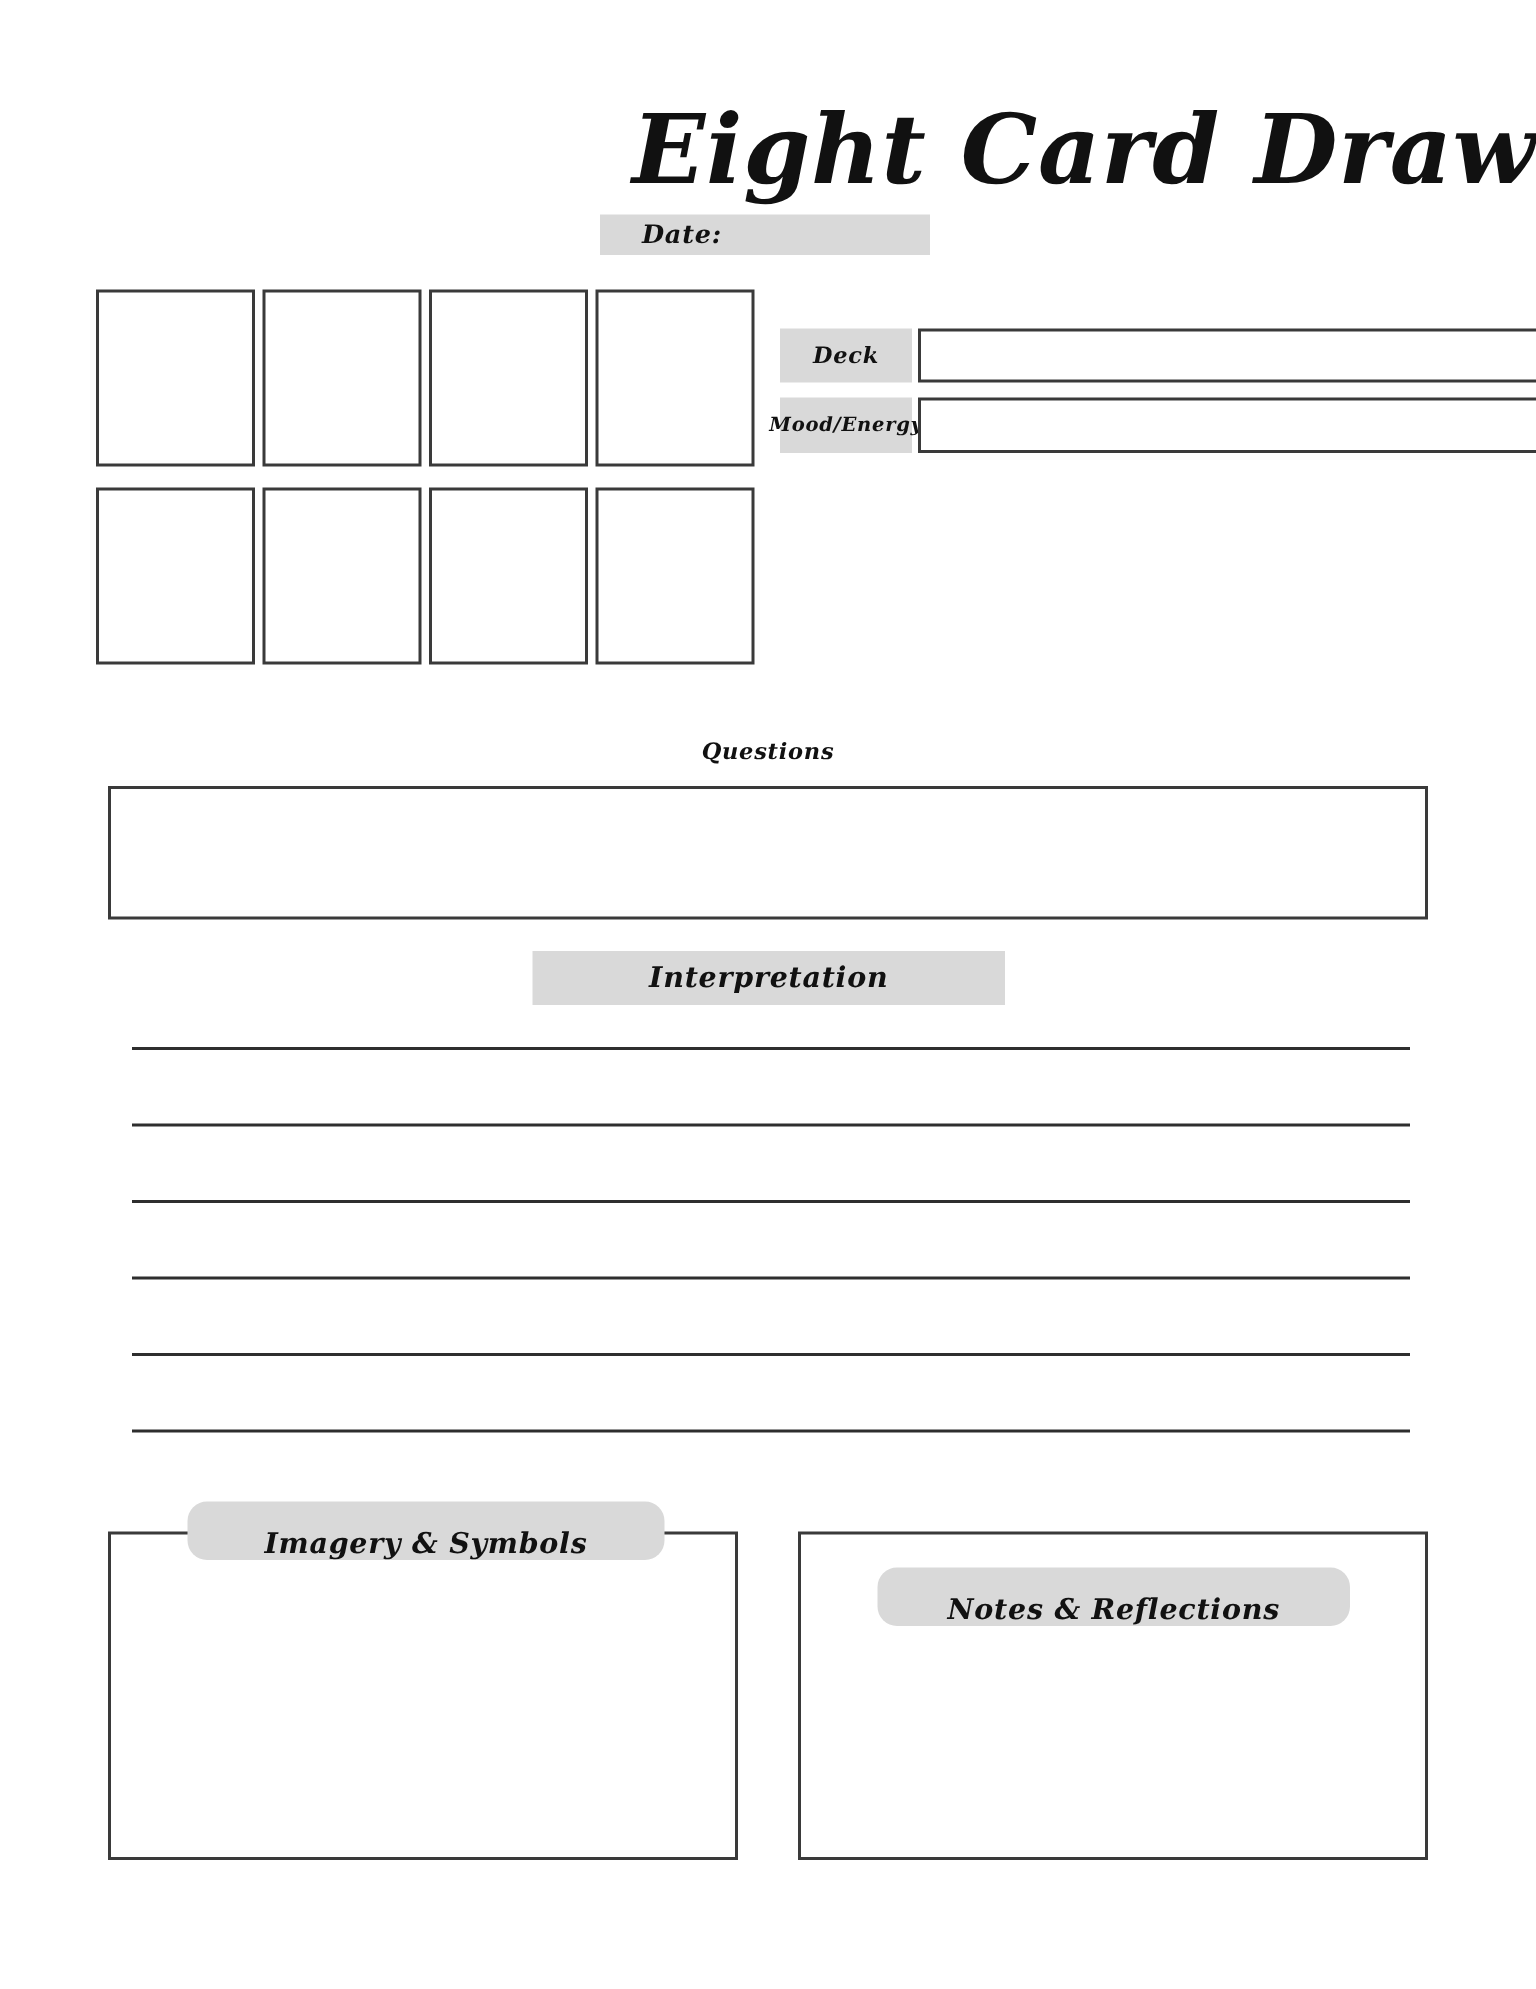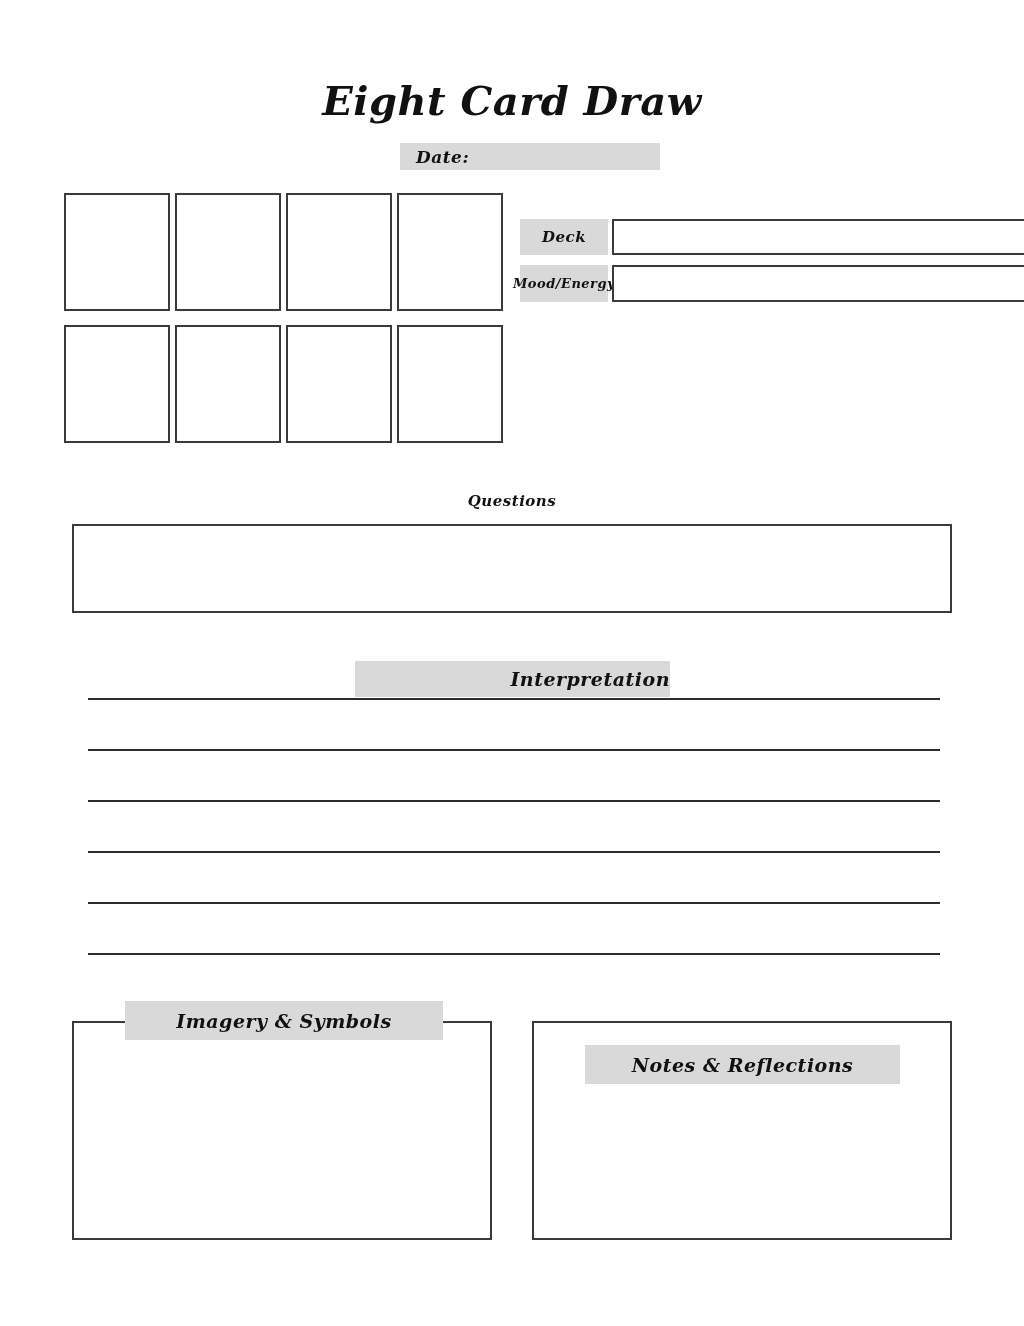--- a/index.html
+++ b/index.html
@@ -27,38 +27,38 @@
     font-weight: 700;
     letter-spacing: 0.5px;
   }
 
   
   .title {
     position: absolute;
     left: 0;
     top: 72px;
     width: 1024px;
-    text-align: center;
-    font-size: 40px;
+    text-align: right;
+    font-size: 64px;
     line-height: 58px;
     white-space: nowrap;
   }
 
   
   .date-bar {
     position: absolute;
     left: 400px;
     top: 143px;
-    width: 260px;
+    width: 220px;
     height: 27px;
     background: #d9d9d9;
     display: flex;
     align-items: center;
     box-sizing: border-box;
-    padding-left: 16px;
+    padding-left: 28px;
     font-size: 17px;
   }
 
   
   .card-grid {
     position: absolute;
     left: 64px;
     top: 193px;
     width: 450px;
   }
@@ -130,27 +130,27 @@
     height: 89px;
     background: #ffffff;
     border: 2px solid #3a3a3a;
     box-sizing: border-box;
   }
 
   
   .interp-banner {
     position: absolute;
     left: 355px;
-    top: 661px;
+    top: 634px;
     width: 315px;
     height: 36px;
     background: #d9d9d9;
     display: flex;
     align-items: center;
-    justify-content: flex-end;
+    justify-content: center;
     font-size: 19px;
     box-sizing: border-box;
   }
   .interp-lines {
     position: absolute;
     left: 88px;
     top: 698px;
     width: 852px;
   }
   .rule {
@@ -171,25 +171,26 @@
   }
   .panel-imagery { left: 72px;  width: 420px; }
   .panel-notes   { left: 532px; width: 420px; }
 
   .panel-banner {
     position: absolute;
     top: 1001px;
     height: 39px;
     background: #d9d9d9;
     display: flex;
-    align-items: center;
+    align-items: flex-end;
     justify-content: center;
     font-size: 19px;
     box-sizing: border-box;
     z-index: 3;
+    border-radius: 13px;
   }
   .banner-imagery { left: 125px; width: 318px; }
   .banner-notes   { left: 585px; width: 315px; margin-top: 44px; }
 </style>
 </head>
 <body>
 
 <div class="page">
 
   <div class="title script">Eight Card Draw</div>

